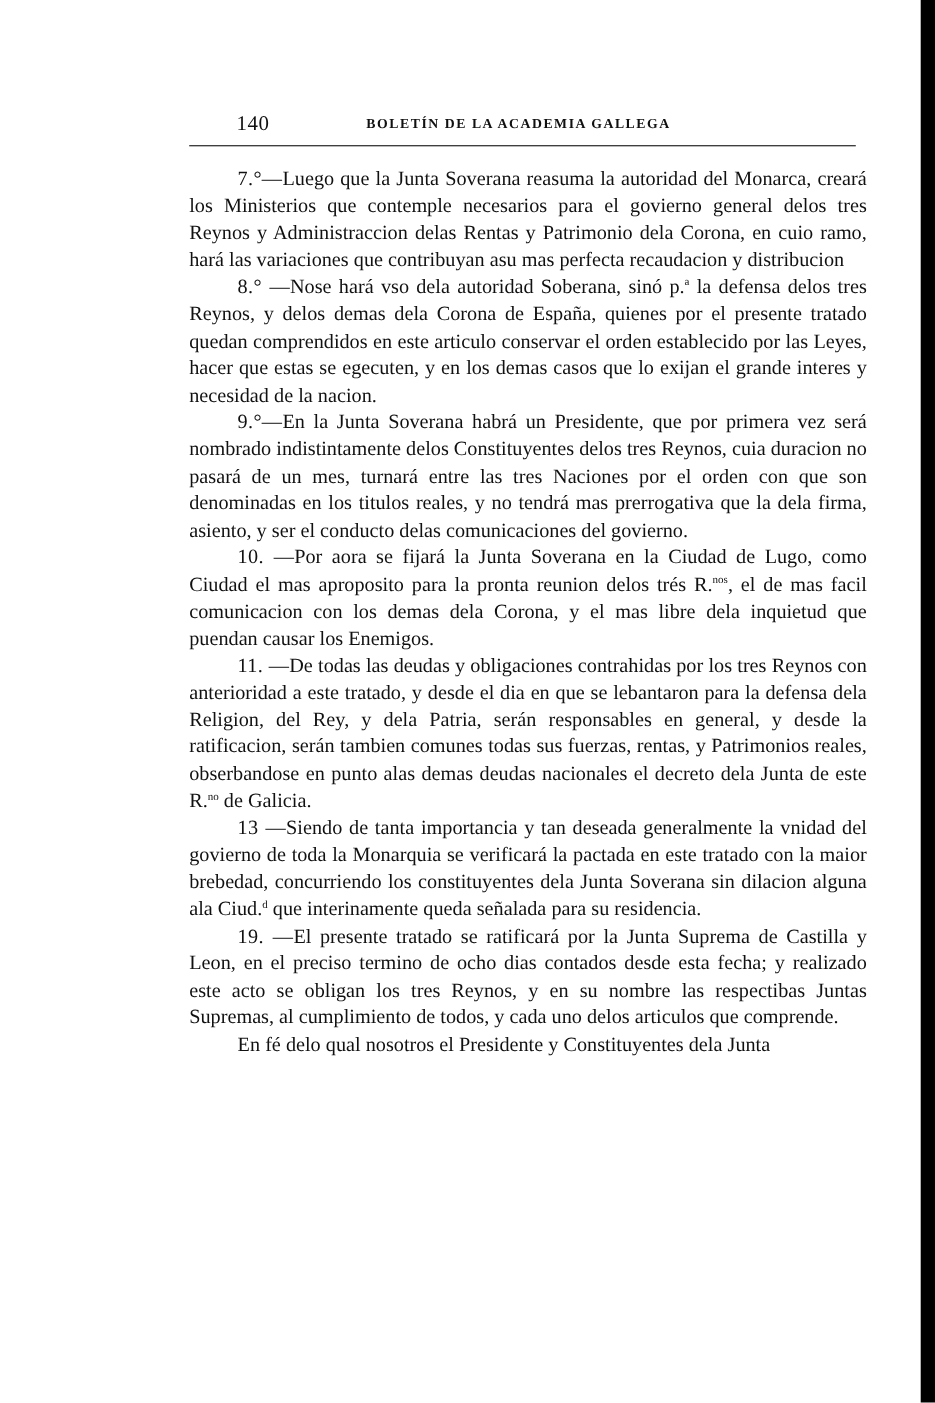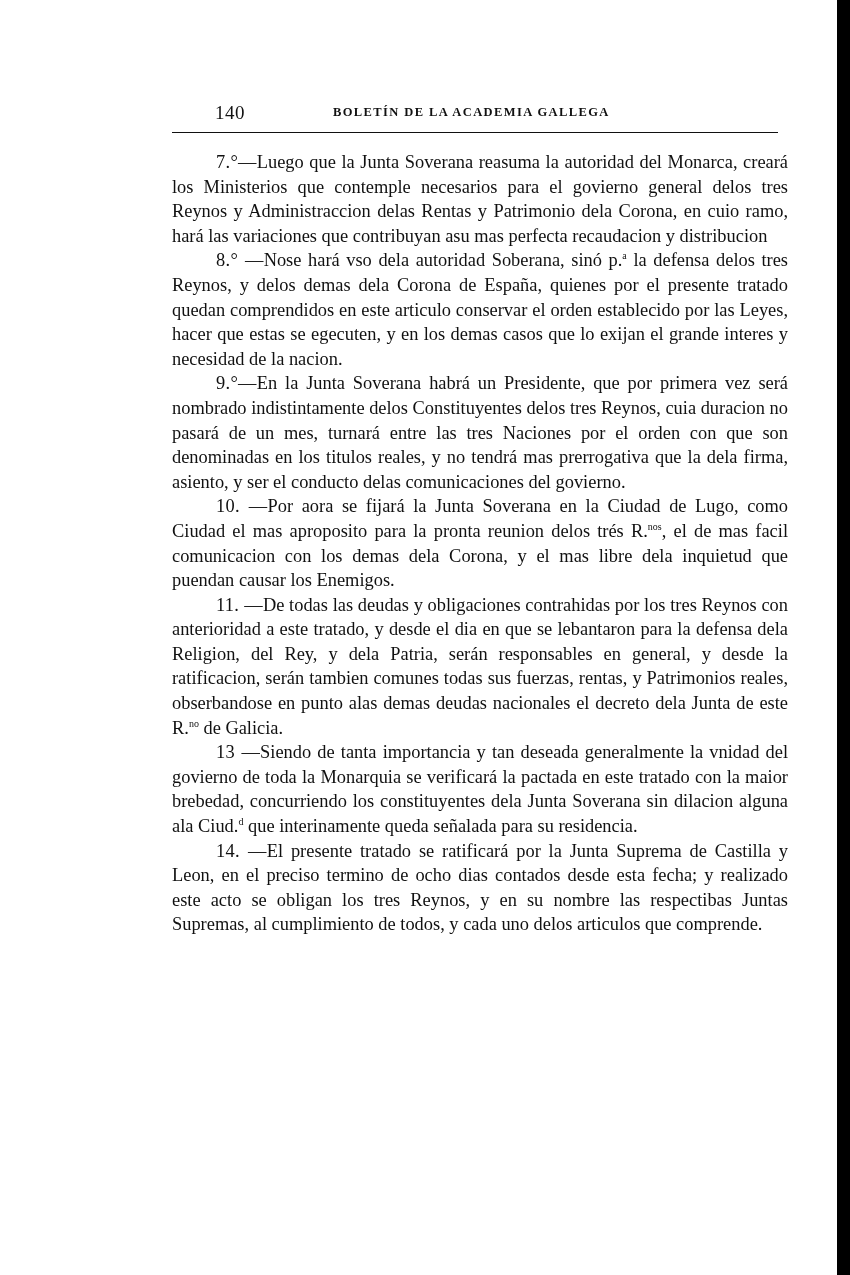--- a/index.html
+++ b/index.html
@@ -43,14 +43,15 @@
 </div>
 <div class="header-rule"></div>
 
 <div class="body-text">
   <p class="para"><span class="num">7.°—</span><span>Luego que la Junta Soverana reasuma la autoridad del Monarca, creará los Ministerios que contemple necesarios para el govierno general delos tres Reynos y Administraccion delas Rentas y Patrimonio dela Corona, en cuio ramo, hará las variaciones que contribuyan asu mas perfecta recaudacion y distribucion</span></p>
   <p class="para"><span class="num">8.° —</span><span>Nose hará vso dela autoridad Soberana, sinó p.</span><sup>a</sup><span> la defensa delos tres Reynos, y delos demas dela Corona de España, quienes por el presente tratado quedan comprendidos en este articulo conservar el orden establecido por las Leyes, hacer que estas se egecuten, y en los demas casos que lo exijan el grande interes y necesidad de la nacion.</span></p>
   <p class="para"><span class="num">9.°—</span><span>En la Junta Soverana habrá un Presidente, que por primera vez será nombrado indistintamente delos Constituyentes delos tres Reynos, cuia duracion no pasará de un mes, turnará entre las tres Naciones por el orden con que son denominadas en los titulos reales, y no tendrá mas prerrogativa que la dela firma, asiento, y ser el conducto delas comunicaciones del govierno.</span></p>
   <p class="para"><span class="num">10. —</span><span>Por aora se fijará la Junta Soverana en la Ciudad de Lugo, como Ciudad el mas aproposito para la pronta reunion delos trés R.</span><sup>nos</sup><span>, el de mas facil comunicacion con los demas dela Corona, y el mas libre dela inquietud que puendan causar los Enemigos.</span></p>
   <p class="para"><span class="num">11. —</span><span>De todas las deudas y obligaciones contrahidas por los tres Reynos con anterioridad a este tratado, y desde el dia en que se lebantaron para la defensa dela Religion, del Rey, y dela Patria, serán responsables en general, y desde la ratificacion, serán tambien comunes todas sus fuerzas, rentas, y Patrimonios reales, obserbandose en punto alas demas deudas nacionales el decreto dela Junta de este R.</span><sup>no</sup><span> de Galicia.</span></p>
   <p class="para"><span class="num">13 —</span><span>Siendo de tanta importancia y tan deseada generalmente la vnidad del govierno de toda la Monarquia se verificará la pactada en este tratado con la maior brebedad, concurriendo los constituyentes dela Junta Soverana sin dilacion alguna ala Ciud.</span><sup>d</sup><span> que interinamente queda señalada para su residencia.</span></p>
-  <p class="para"><span class="num">14. —</span><span>El presente tratado se ratificará por la Junta Suprema de Castilla y Leon, en el preciso termino de ocho dias contados desde esta fecha; y realizado este acto se obligan los tres Reynos, y en su nombre las respectibas Juntas Supremas, al cumplimiento de todos, y cada uno delos articulos que comprende.</span></p>
+  <p class="para"><span class="num">19. —</span><span>El presente tratado se ratificará por la Junta Suprema de Castilla y Leon, en el preciso termino de ocho dias contados desde esta fecha; y realizado este acto se obligan los tres Reynos, y en su nombre las respectibas Juntas Supremas, al cumplimiento de todos, y cada uno delos articulos que comprende.</span></p>
+  <p class="para"><span class="num"></span><span>En fé delo qual nosotros el Presidente y Constituyentes dela Junta</span></p>
 </div>
 
 </body></html>

